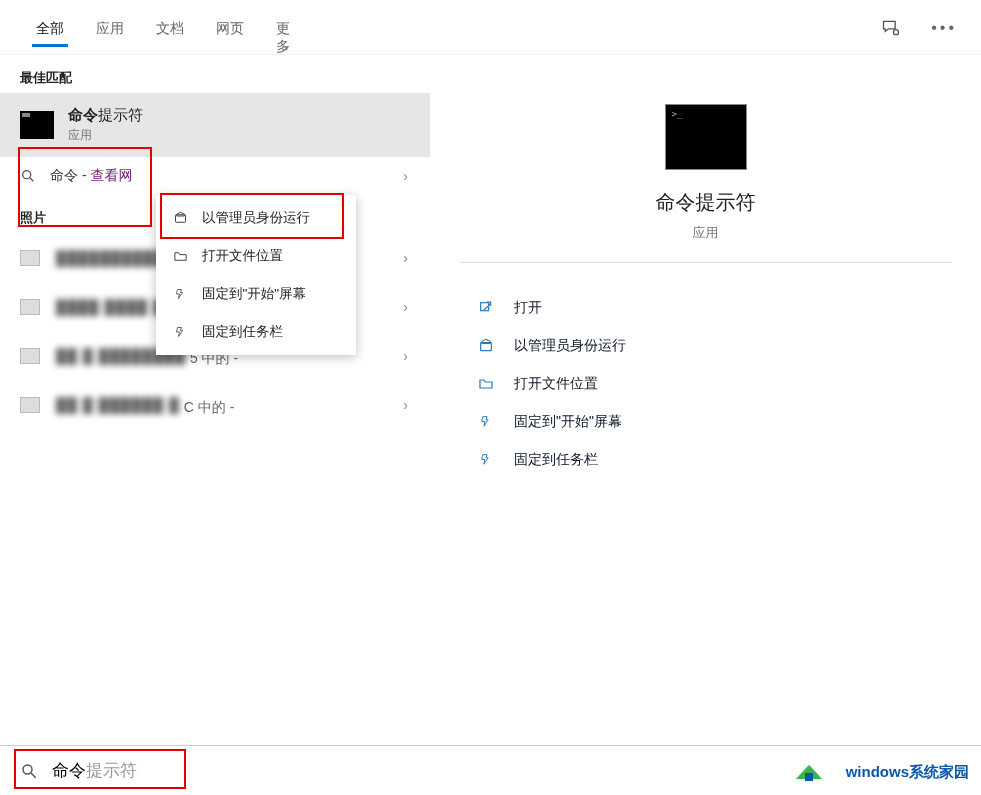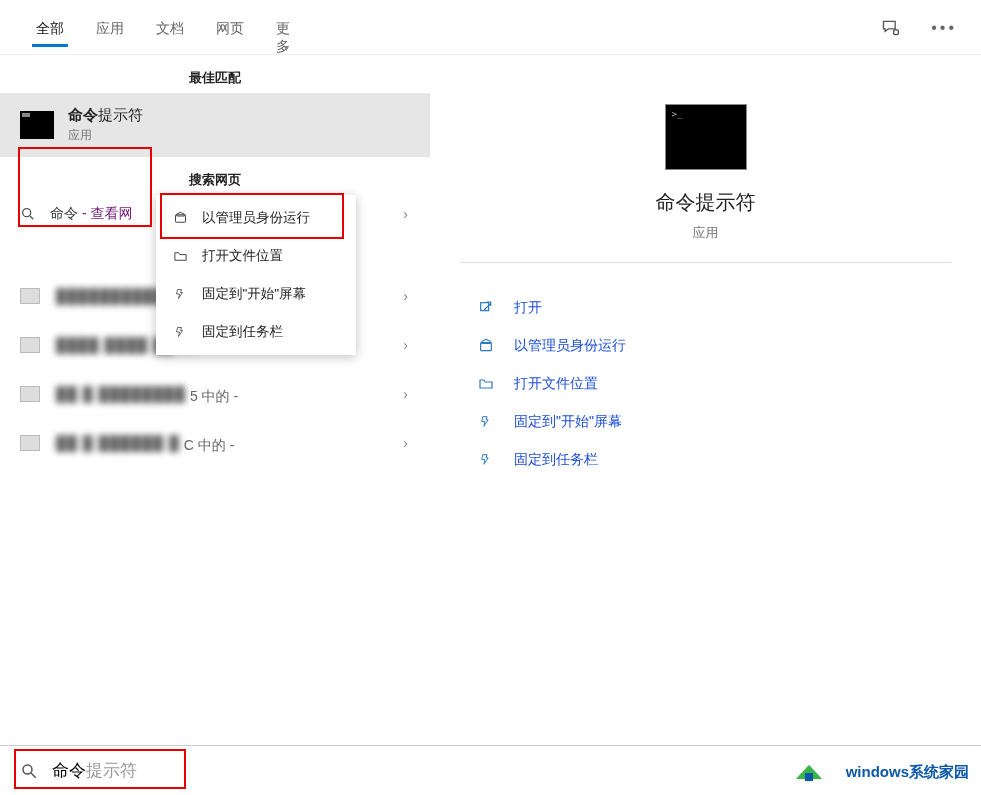--- a/index.html
+++ b/index.html
@@ -11,21 +11,21 @@
     .tab.active { color: #111; }
     .tab.active::after { content:""; position:absolute; left:12px; right:12px; bottom:-1px; height:3px; background:#0078d4; }
     .more-chev { font-size: 10px; color:#888; margin-left: -10px; }
     .top-right { position: absolute; right: 24px; top: 18px; display:flex; gap:30px; align-items:center; color:#555; }
 
     
     .main { display:flex; height: 690px; }
     .left { width: 430px; background:#fff; position:relative; }
     .right { flex:1; background:#fff; padding: 20px 30px; }
 
-    .section-label { font-size: 13px; color:#222; padding: 14px 20px 6px 20px; font-weight:600;text-align:center; }
+    .section-label { font-size: 13px; color:#222; padding: 14px 20px 6px 20px; font-weight:600; }
 
     .best-match { display:flex; align-items:center; padding: 8px 20px; background:#e6e6e6; height:64px; }
     .cmd-thumb-sm { width:34px; height:28px; background:#000; margin-right:14px; position:relative; }
     .cmd-thumb-sm::before { content:""; position:absolute; top:2px; left:2px; width:8px; height:4px; background:#888; }
     .bm-text .title { font-size:15px; color:#222; }
     .bm-text .sub { font-size:12px; color:#777; margin-top:2px; }
 
     .red-box { position:absolute; border: 2.5px solid #e60000; pointer-events:none; z-index:50; }
     .red-box.r1 { left: 18px; top: 92px; width: 134px; height: 80px; }
     .red-box.r2 { left: 160px; top: 138px; width: 184px; height: 46px; }
@@ -50,21 +50,21 @@
     .photo-row .chev { position:absolute; right:22px; color:#888; }
 
     
     .detail-header { text-align:center; padding: 30px 0 20px 0; border-bottom:1px solid #ddd; }
     .cmd-thumb-lg { width:80px; height:64px; background:#000; margin:0 auto 20px; box-shadow: 0 0 0 1px #888; position:relative; }
     .cmd-thumb-lg::before { content:">_"; position:absolute; top:4px; left:6px; color:#aaa; font-size:9px; font-family:monospace; }
     .detail-title { font-size:20px; color:#222; }
     .detail-sub { font-size:13px; color:#777; margin-top:8px; }
 
     .actions { padding: 26px 10px; }
-    .action { display:flex; align-items:center; gap:18px; padding:10px 8px; font-size:14px; color:#1d4ed8; cursor:pointer; }
+    .action { display:flex; align-items:center; gap:18px; padding:10px 8px; font-size:14px; color:#0f172a; cursor:pointer; }
     .action-icon { color:#2a7abf; width:18px; display:inline-flex; }
 
     
     .search-bar { position:absolute; left:0; right:0; bottom:0; height:50px; background:#fff; display:flex; align-items:center; padding:0 20px; border-top:1px solid #ccc; }
     .search-bar .sicon { margin-right:14px; color:#555; }
     .placeholder-grey { color:#999; }
 
     
     .watermark { position:absolute; right:12px; bottom:10px; display:flex; align-items:center; gap:22px; font-size:15px; color:#0a58a8; font-weight:600; z-index:60; }
     .watermark svg { filter: drop-shadow(0 0 1px rgba(0,0,0,0.2)); }
@@ -102,21 +102,20 @@
         <div class="title">
           <b>命令</b><span>提示符</span>
         </div>
         <div class="sub">应用</div>
       </div>
     </div>
 
     <div class="red-box r1"></div>
     <div class="red-box r2"></div>
 
-    <div class="section-label">搜索网页</div>
     <div class="row">
       <span class="search-icon-sm">
         <svg width="16" height="16" viewBox="0 0 24 24" fill="none" stroke="#555" stroke-width="2">
             <circle cx="10" cy="10" r="6"></circle>
             <line x1="15" y1="15" x2="20" y2="20"></line>
           </svg>
       </span>
       <span><span>命令</span><span class="grey-suffix"> - 查看网</span></span>
       <span class="chev">›</span>
     </div>

